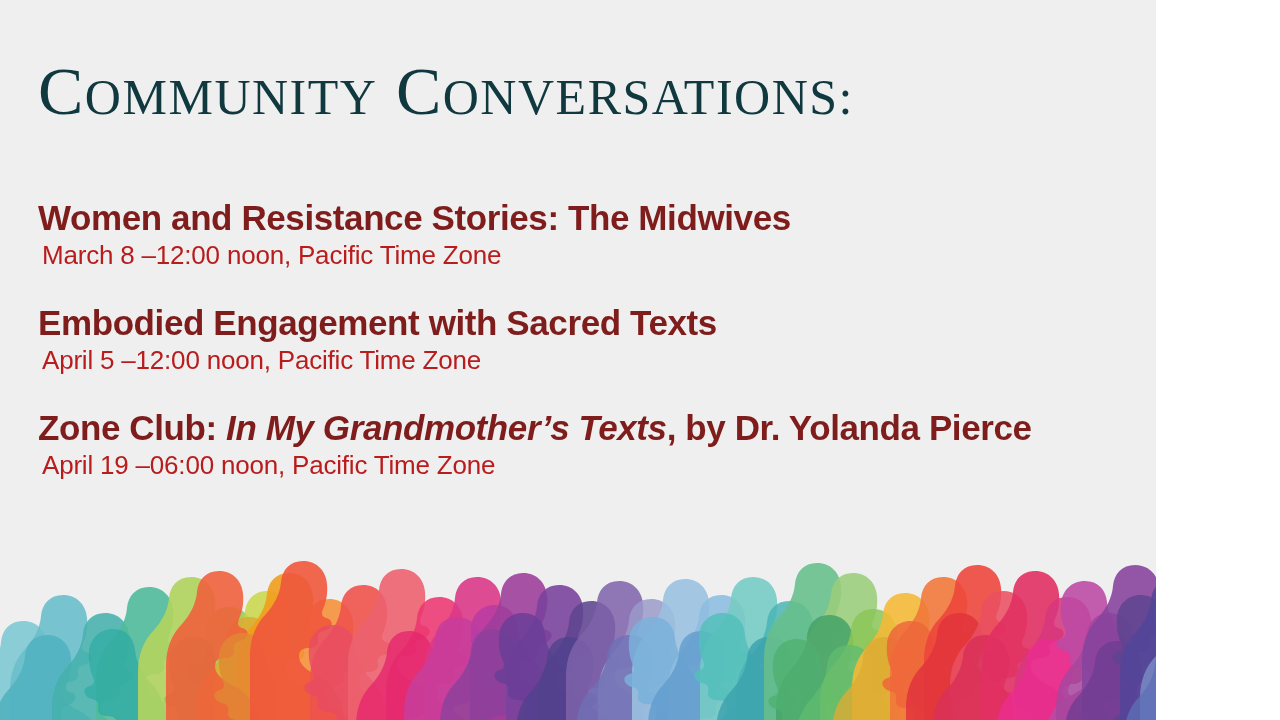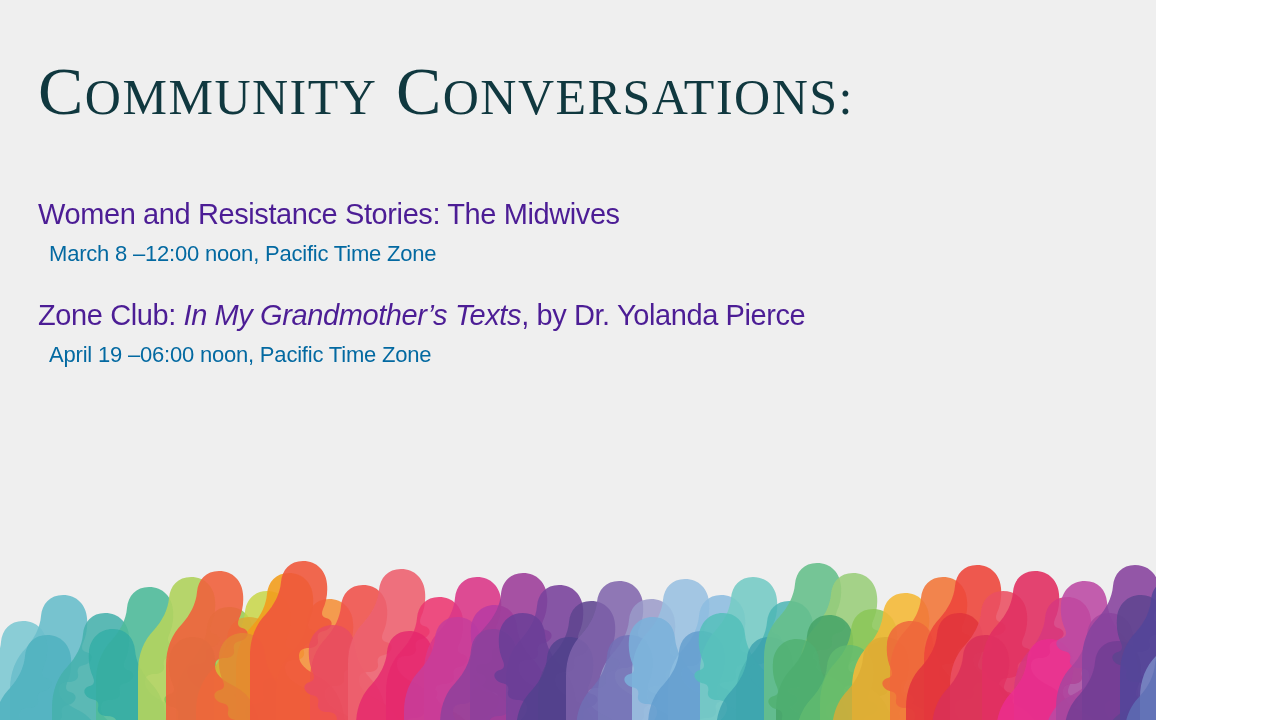--- a/index.html
+++ b/index.html
@@ -34,38 +34,38 @@
   .events {
     position: absolute;
     left: 38px;
     top: 198px;
     width: 1230px;
   }
   .event { margin-bottom: 32px; }
   .event:last-child { margin-bottom: 0; }
 
   .event-title {
-    color: #4c1d95;
-    font-weight: normal;
-    font-size: 29px;
+    color: #7f1d1d;
+    font-weight: bold;
+    font-size: 35px;
     line-height: 1.12;
     letter-spacing: -0.4px;
     white-space: nowrap;
     margin: 0 0 4px 0;
   }
   .event-title .ital {
     font-style: italic;
   }
   .event-when {
-    color: #0369a1;
-    font-size: 22px;
+    color: #b91c1c;
+    font-size: 26px;
     line-height: 1.15;
     letter-spacing: -0.2px;
     white-space: nowrap;
-    margin: 11px;
+    margin: 4px;
   }
 
   
   .artwork {
     position: absolute;
     left: 0;
     bottom: 0;
     width: 1280px;
     height: 170px;
   }
@@ -81,20 +81,24 @@
     <span>C</span><span class="sc">ONVERSATIONS:</span>
   </div>
 
   <div class="events">
 
     <div class="event">
       <p class="event-title"><span>Women and Resistance Stories: The Midwives</span><span class="ital"></span><span></span></p>
       <p class="event-when">March 8 –12:00 noon, Pacific Time Zone</p>
     </div>
 
+    <div class="event">
+      <p class="event-title"><span>Embodied Engagement with Sacred Texts</span><span class="ital"></span><span></span></p>
+      <p class="event-when">April 5 –12:00 noon, Pacific Time Zone</p>
+    </div>
 
     <div class="event">
       <p class="event-title"><span>Zone Club: </span><span class="ital">In My Grandmother’s Texts</span><span>, by Dr. Yolanda Pierce</span></p>
       <p class="event-when">April 19 –06:00 noon, Pacific Time Zone</p>
     </div>
 
   </div>
 
   <div class="artwork">
     <svg viewBox="0 0 1280 170" preserveAspectRatio="none">

